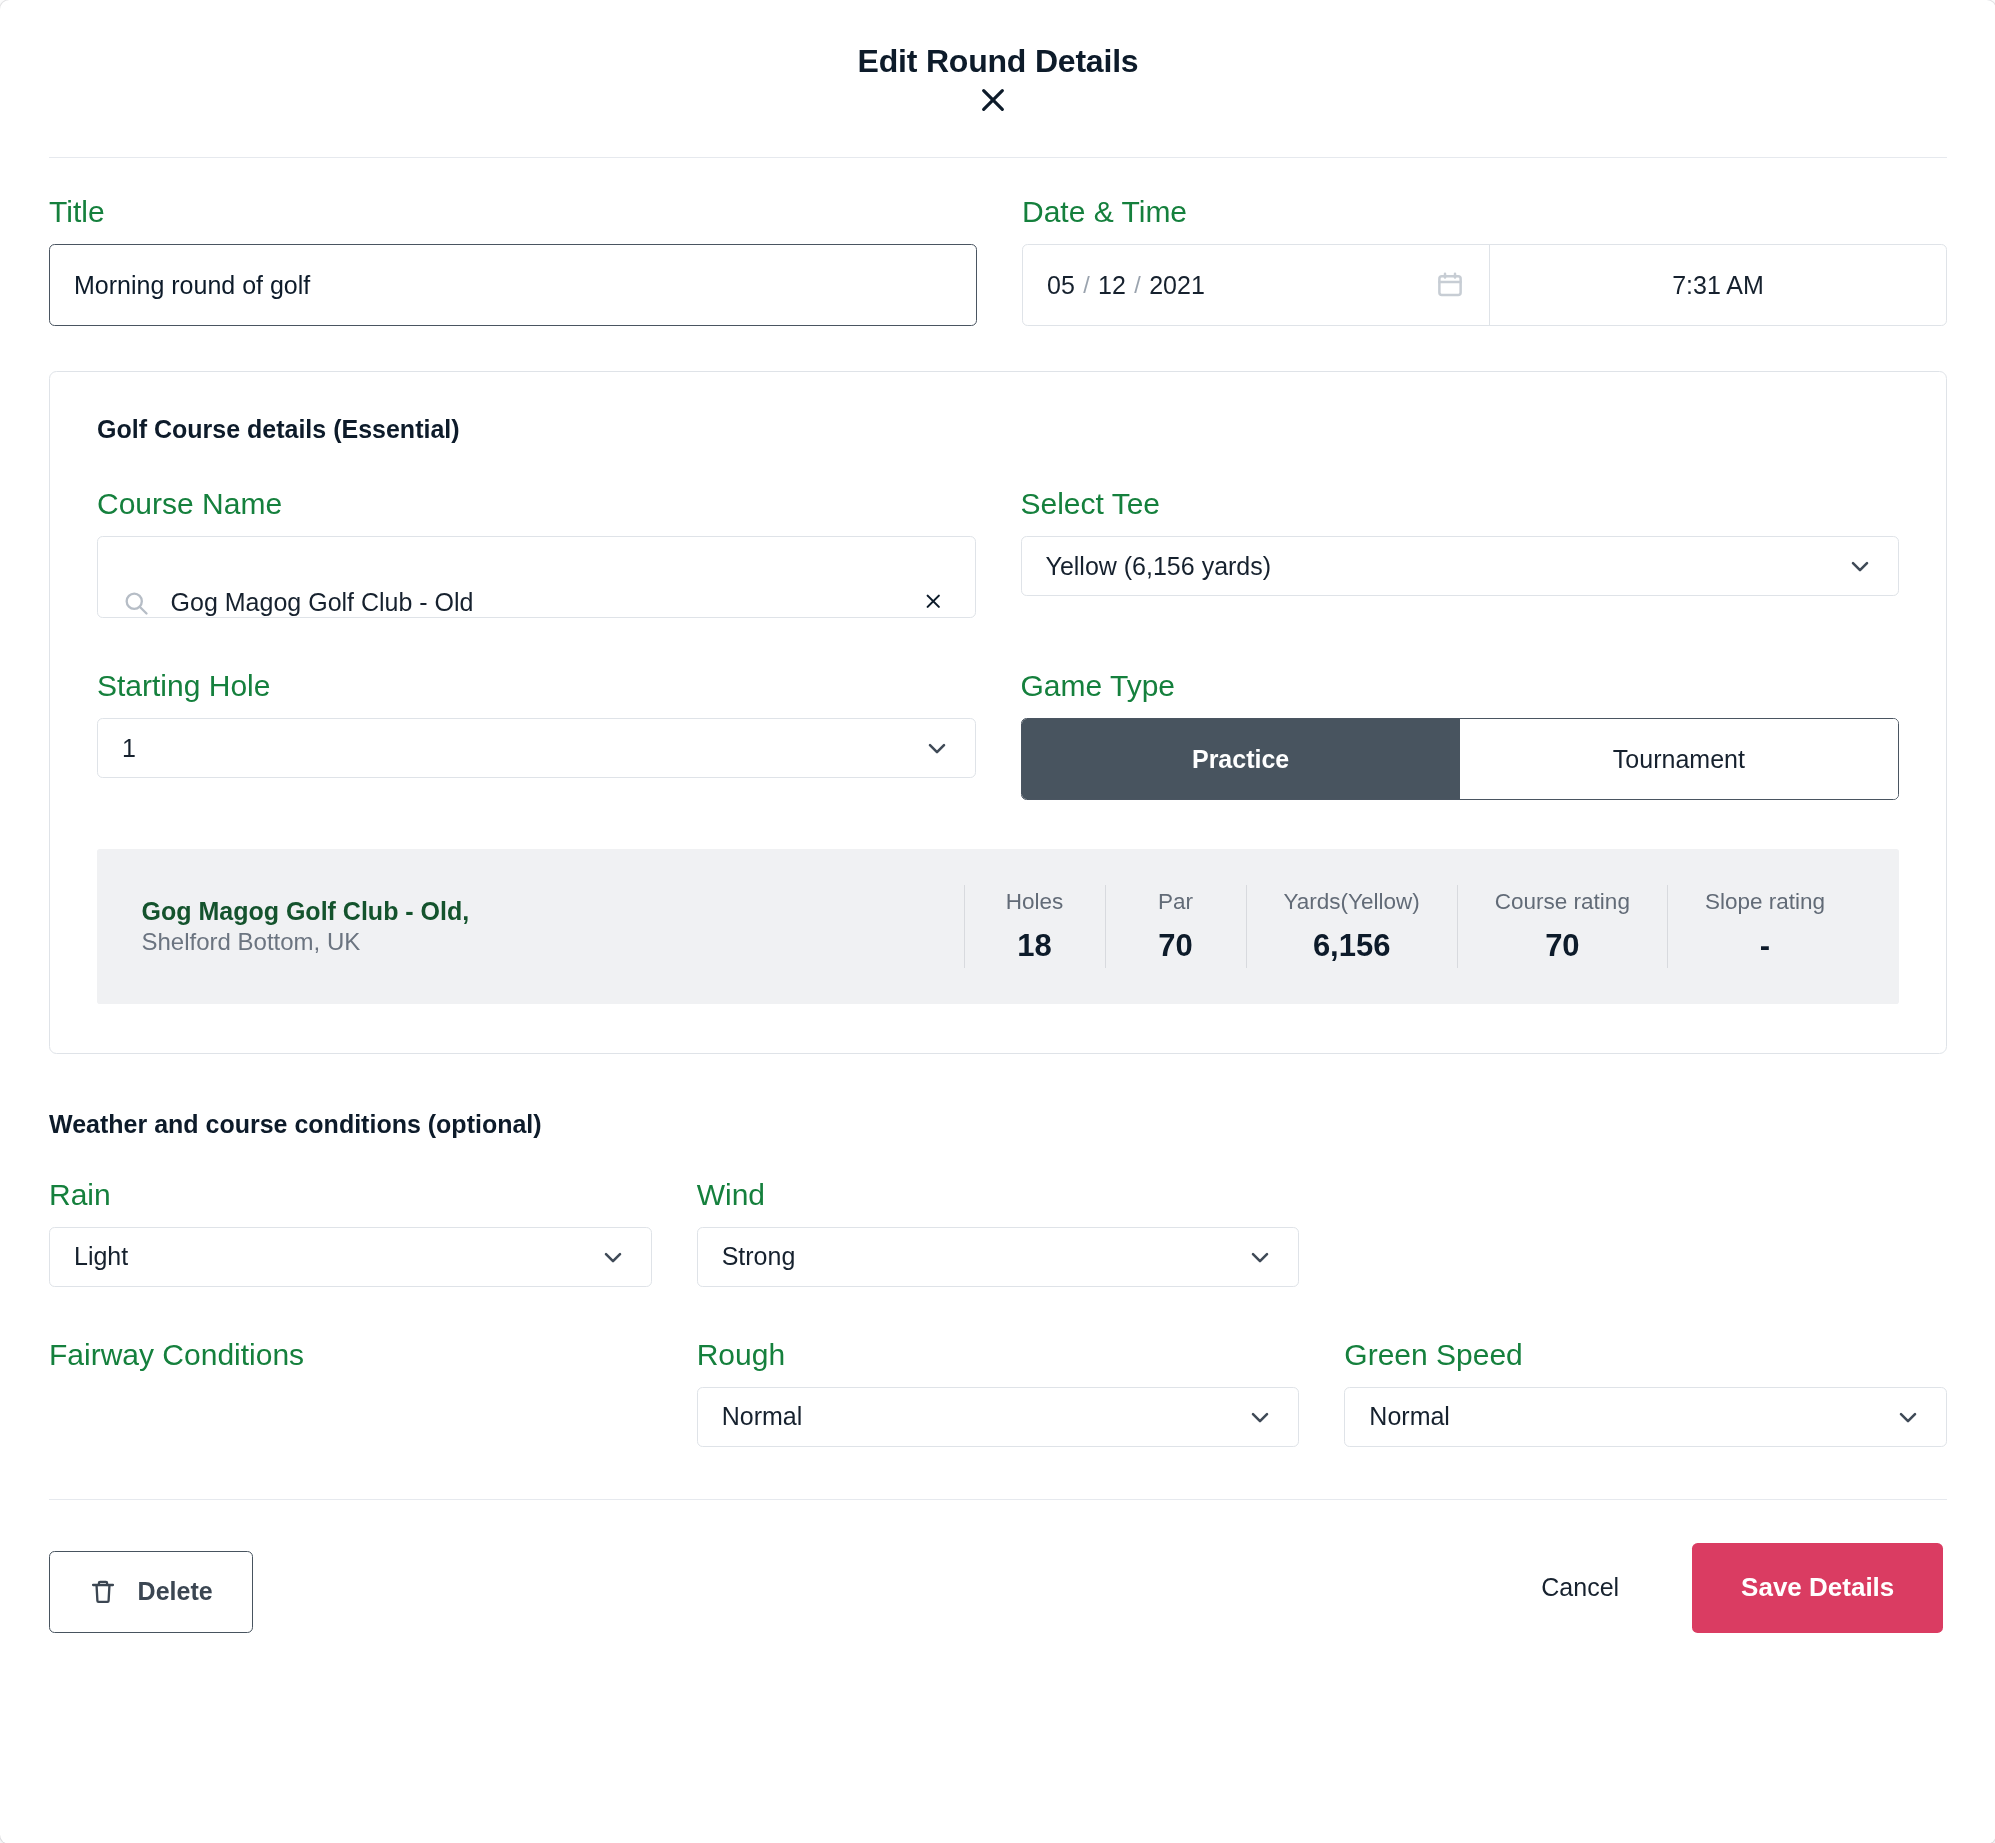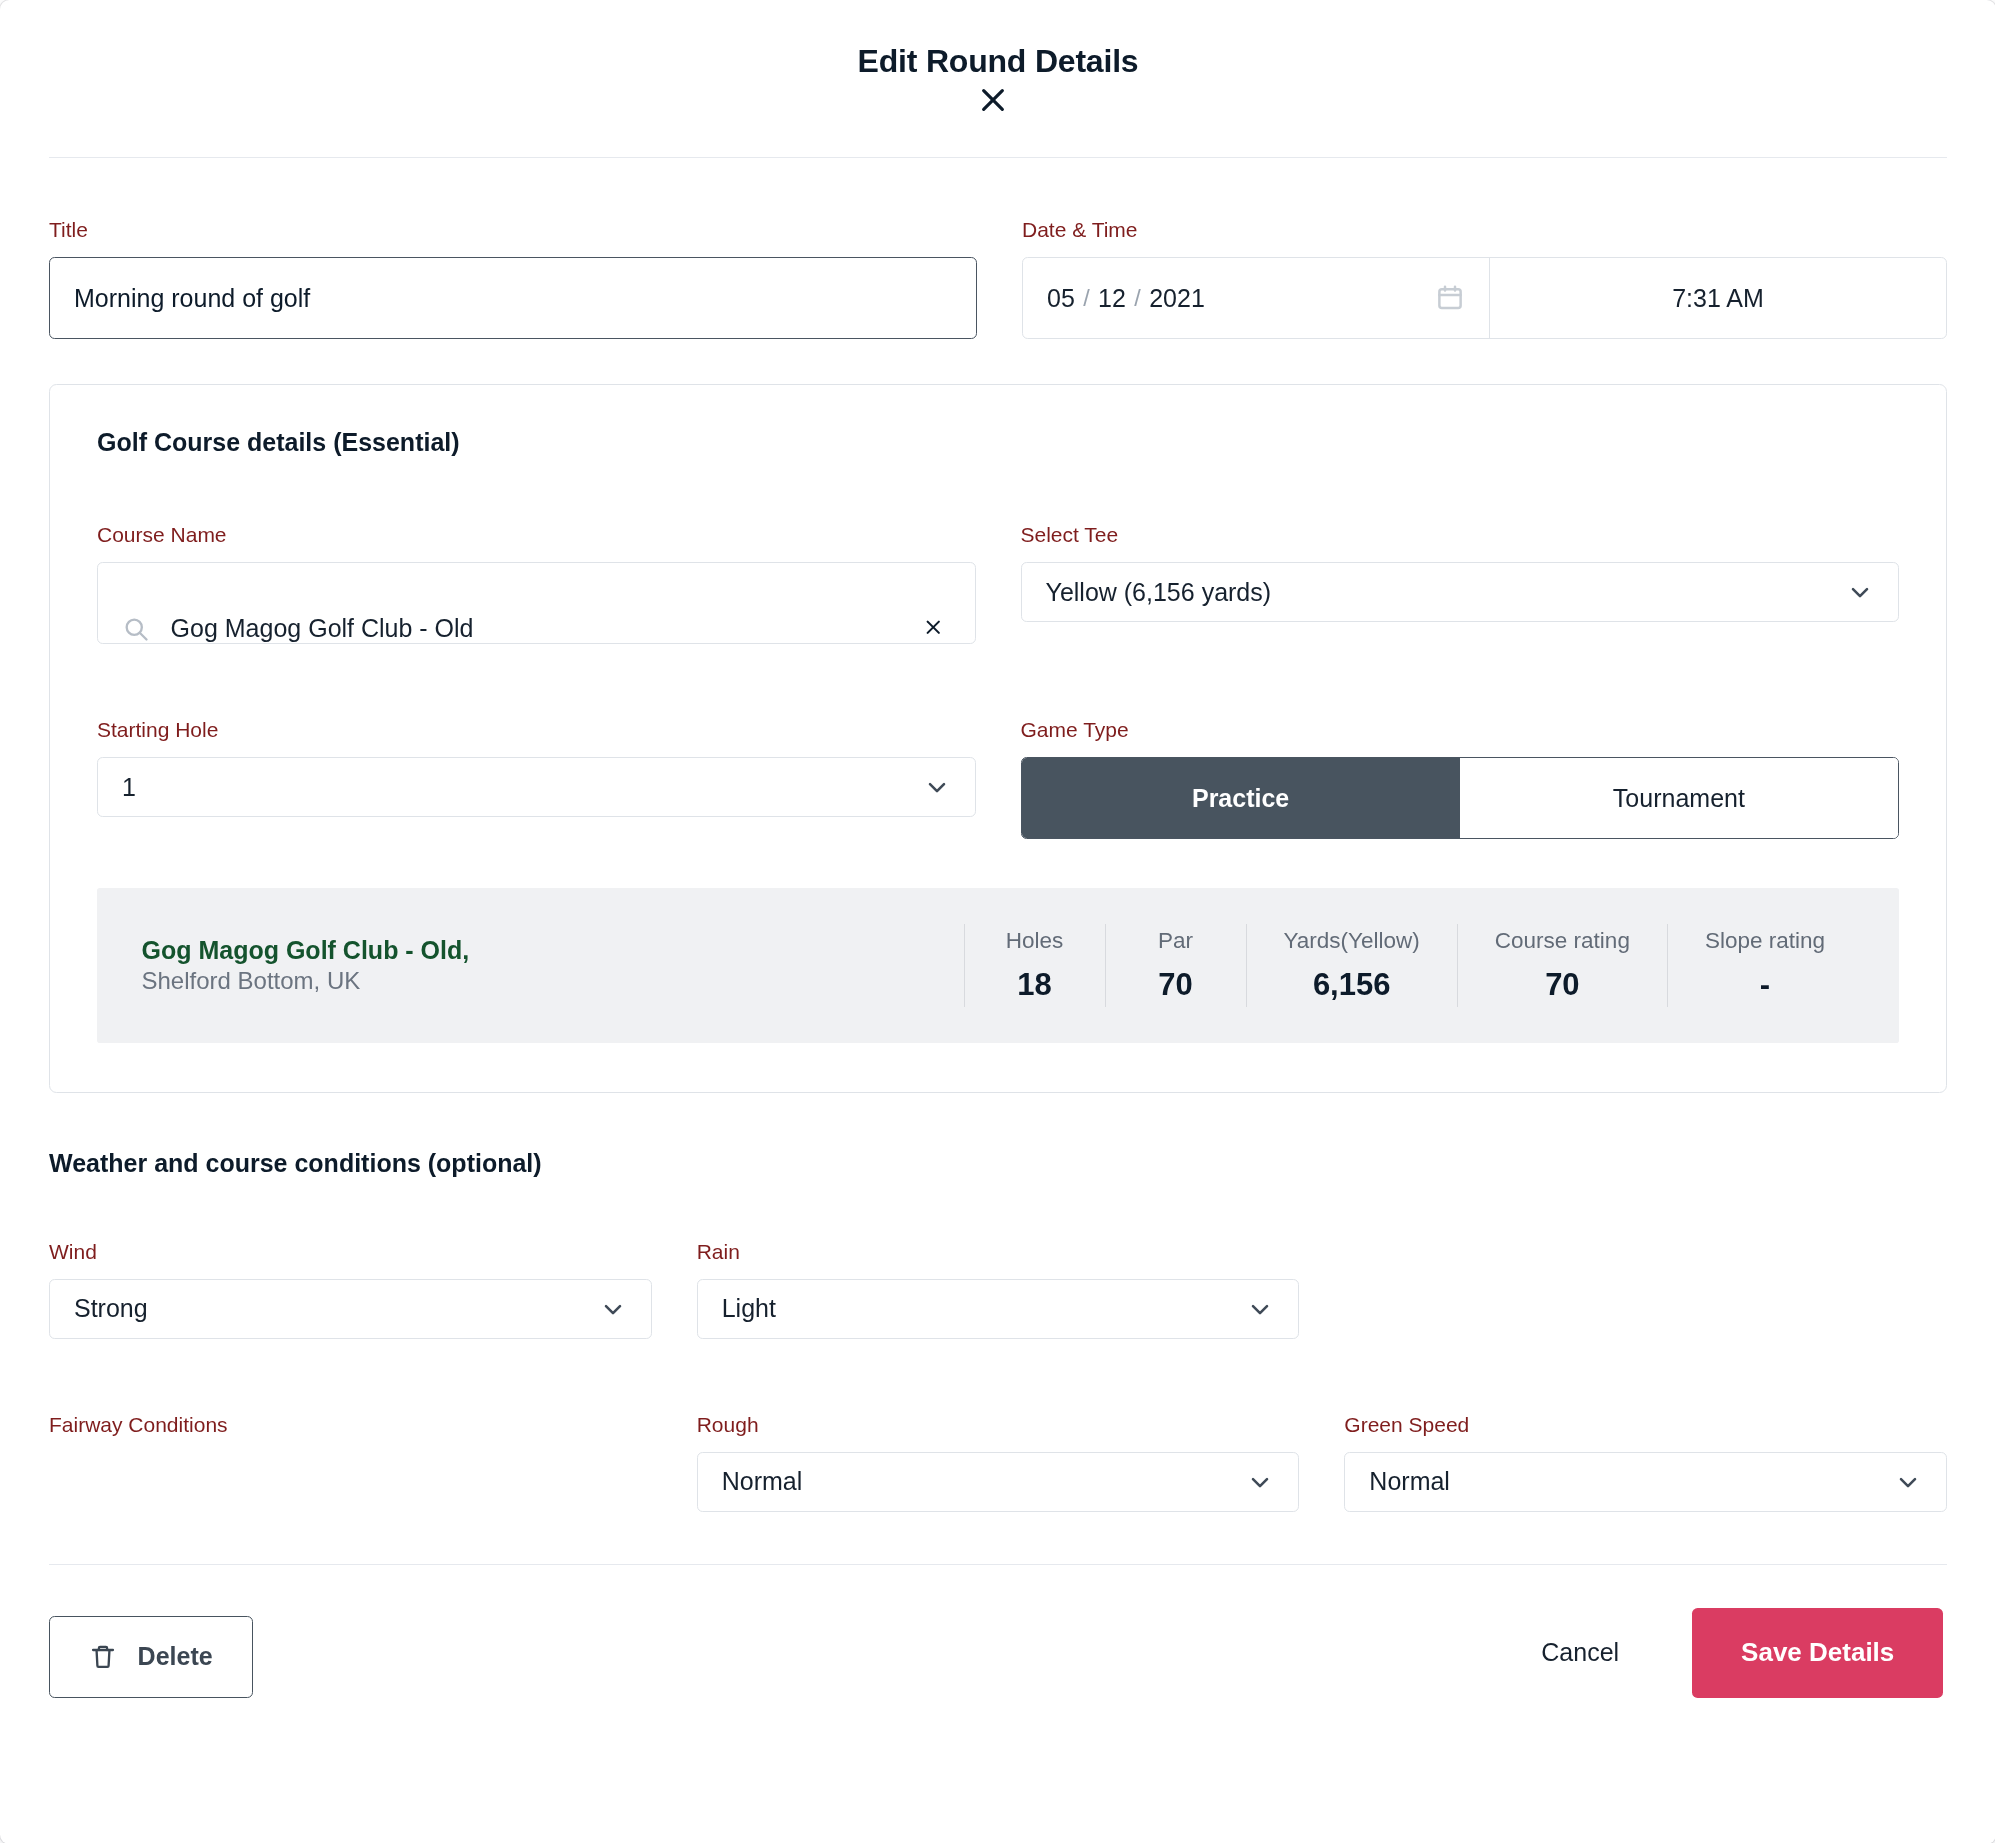--- a/index.html
+++ b/index.html
@@ -47,25 +47,24 @@
     background: transparent;
     border: none;
     cursor: pointer;
     color: #0d1b2a;
     margin-right: 9.4px;
     margin-top: -5.6px;
   }
 
   
   .field-label {
-    font-size: 21px;
-    color: #7f1d1d;
+    font-size: 30px;
+    color: #15803d;
     margin-bottom: 15px;
     display: block;
-    margin-top: 23px;
   }
   .text-input {
     width: 100%;
     height: 82px;
     border: 1.9px solid #4a5561;
     border-radius: 5.6px;
     font-size: 25px;
     color: #0d1b2a;
     padding: 0 24px;
     font-family: "Liberation Sans", sans-serif;
@@ -446,34 +445,34 @@
         <div class="k">Slope rating</div>
         <div class="v">-</div>
       </div>
     </div>
   </div>
 
   <div class="weather-heading">Weather and course conditions (optional)</div>
 
   <div class="grid-3">
     <div>
-      <label class="field-label">Wind</label>
+      <label class="field-label">Rain</label>
       <div class="select-box">
-        <span class="select-value">Strong</span>
+        <span class="select-value">Light</span>
         <span class="chev">
           <svg width="28" height="28" viewBox="0 0 24 24" fill="none" stroke="currentColor" stroke-width="2.2" stroke-linecap="round" stroke-linejoin="round">
             <polyline points="6 9.5 12 15.5 18 9.5"></polyline>
           </svg>
         </span>
       </div>
     </div>
     <div>
-      <label class="field-label">Rain</label>
+      <label class="field-label">Wind</label>
       <div class="select-box">
-        <span class="select-value">Light</span>
+        <span class="select-value">Strong</span>
         <span class="chev">
           <svg width="28" height="28" viewBox="0 0 24 24" fill="none" stroke="currentColor" stroke-width="2.2" stroke-linecap="round" stroke-linejoin="round">
             <polyline points="6 9.5 12 15.5 18 9.5"></polyline>
           </svg>
         </span>
       </div>
     </div>
     <div></div>
   </div>
 

